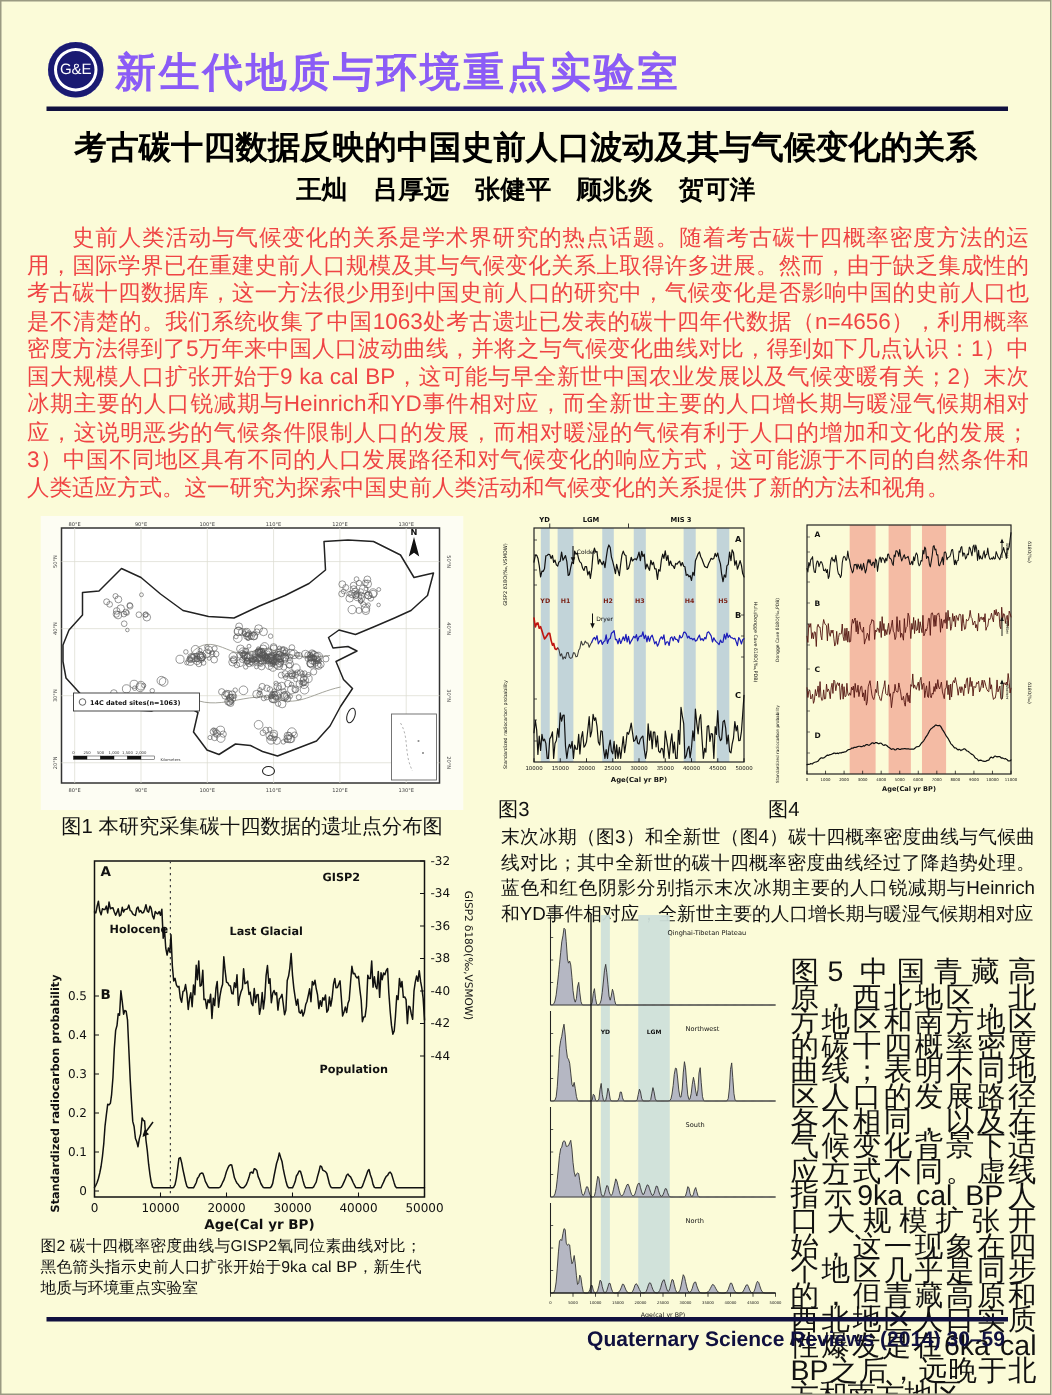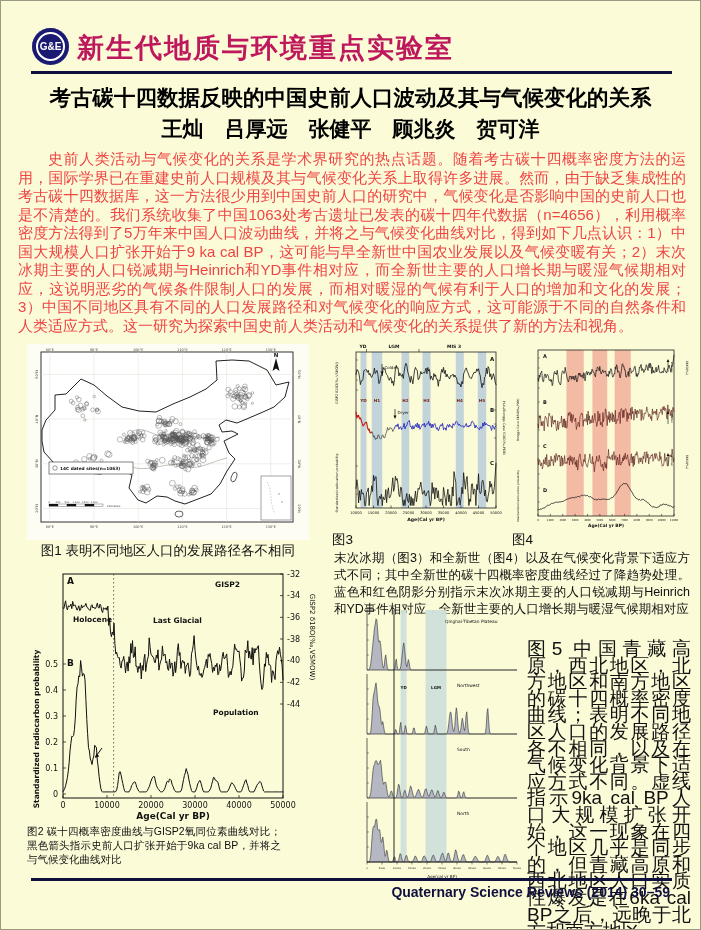--- a/index.html
+++ b/index.html
@@ -1,28 +1,28 @@
 <!DOCTYPE html>
 <html><head>
 <meta charset="utf-8">
 <style>
   *{margin:0;padding:0;box-sizing:border-box}
   html,body{width:701px;height:930px}
   body{position:relative;background:#FBFBD8;font-family:"Liberation Sans","DejaVu Sans",sans-serif;overflow:hidden;border:1px solid #9a9a82}
   .logo{position:absolute;left:31px;top:27px;width:37px;height:37px;border-radius:50%;background:#1a1a72;
         box-shadow:inset 0 0 0 4px #1a1a72, inset 0 0 0 6px #ffffff;
-        display:flex;align-items:center;justify-content:center;color:#fff;font-size:10px;font-weight:bold}
-  .labname{position:absolute;left:76px;top:29px;font-size:27px;font-weight:bold;color:#be185d;
+        display:flex;align-items:center;justify-content:center;color:#fff;font-size:10px;font-weight:normal}
+  .labname{position:absolute;left:76px;top:29px;font-size:27px;font-weight:bold;color:#8b5cf6;
            font-family:"Liberation Serif","DejaVu Serif",serif;letter-spacing:2px}
   .rule{position:absolute;left:30px;right:28px;height:3px;background:#10103f}
   #rule-top{top:70px}
   #rule-bottom{top:877px}
   .title{position:absolute;left:8px;right:8px;top:82px;text-align:center;font-size:21.5px;font-weight:bold;color:#000;
          font-family:Liberation Sans, sans-serif}
-  .authors{position:absolute;left:0;right:0;top:114px;text-align:center;font-size:21px;font-weight:600;color:#000;
+  .authors{position:absolute;left:0;right:0;top:114px;text-align:center;font-size:17px;font-weight:600;color:#000;
            font-family:"Liberation Serif","DejaVu Serif",serif}
   .abstract{position:absolute;left:17px;width:668px;top:149px;font-size:15px;line-height:18.5px;
             text-align:justify;text-indent:2em;color:#ef4444}
   .cap{position:absolute;color:#111}
   #cap1{left:26px;width:282px;top:541px;text-align:center;font-size:13.5px}
   #cap3{left:331px;width:174px;top:530px;font-size:13.5px}
   #cap4{left:511px;width:180px;top:530px;text-align:left;font-size:13.5px}
   #cap34{left:333px;width:356px;top:549px;font-size:12.5px;line-height:17px;text-align:justify}
   #cap2{left:26px;width:254px;top:823px;font-size:10.5px;line-height:14px;text-align:justify}
   #cap5{left:526px;width:164px;top:640px;font-size:19px;line-height:16.6px;text-align:justify}
@@ -516,21 +516,21 @@
     <text x="40" y="158.5" font-size="2.5" fill="#333" text-anchor="middle" font-family="&quot;DejaVu Sans&quot;,sans-serif" font-weight="normal">500</text>
     <text x="49" y="158.5" font-size="2.5" fill="#333" text-anchor="middle" font-family="&quot;DejaVu Sans&quot;,sans-serif" font-weight="normal">1,000</text>
     <text x="58" y="158.5" font-size="2.5" fill="#333" text-anchor="middle" font-family="&quot;DejaVu Sans&quot;,sans-serif" font-weight="normal">1,500</text>
     <text x="67" y="158.5" font-size="2.5" fill="#333" text-anchor="middle" font-family="&quot;DejaVu Sans&quot;,sans-serif" font-weight="normal">2,000</text>
     <text x="80" y="163" font-size="2.5" fill="#333" text-anchor="start" font-family="&quot;DejaVu Sans&quot;,sans-serif" font-weight="normal">Kilometers</text>
     <rect x="234" y="132" width="30" height="44" fill="#fff" stroke="#666" stroke-width="0.6"></rect>
     <path d="M240 138C246 148 242 158 248 170" stroke="#999" stroke-width="0.5" fill="none" stroke-dasharray="1.5,1.5"></path>
     <circle cx="252" cy="150" r="0.7" fill="#888"></circle>
     <circle cx="255" cy="158" r="0.7" fill="#888"></circle>
   </svg>
-<div class="cap" id="cap1">图1  表明不同地区人口的发展路径各不相同</div>
+<div class="cap" id="cap1">图1  本研究采集碳十四数据的遗址点分布图</div>
 
 <svg id="fig3svg" width="174" height="192" viewBox="0 0 174 192">
     <rect x="28.55" y="14" width="5.949999999999999" height="156" fill="#b7cdd9" opacity="0.85"></rect>
     <rect x="39.75" y="14" width="10.5" height="156" fill="#b7cdd9" opacity="0.85"></rect>
     <rect x="69.5" y="14" width="7.700000000000003" height="156" fill="#b7cdd9" opacity="0.85"></rect>
     <rect x="90.5" y="14" width="8.049999999999997" height="156" fill="#b7cdd9" opacity="0.85"></rect>
     <rect x="123.75" y="14" width="8.050000000000011" height="156" fill="#b7cdd9" opacity="0.85"></rect>
     <rect x="145.8" y="14" width="8.399999999999977" height="156" fill="#b7cdd9" opacity="0.85"></rect>
     <rect x="24" y="14" width="140" height="156" fill="none" stroke="#222" stroke-width="0.8"></rect>
     <line x1="34.5" y1="14" x2="34.5" y2="11" stroke="#222" stroke-width="0.6"></line>
@@ -652,21 +652,21 @@
     <line x1="26" y1="78" x2="28" y2="78" stroke="#222" stroke-width="0.4"></line>
     <line x1="26" y1="92" x2="28" y2="92" stroke="#222" stroke-width="0.4"></line>
     <line x1="26" y1="108" x2="28" y2="108" stroke="#222" stroke-width="0.4"></line>
     <line x1="26" y1="122" x2="28" y2="122" stroke="#222" stroke-width="0.4"></line>
     <line x1="26" y1="136" x2="28" y2="136" stroke="#222" stroke-width="0.4"></line>
     <line x1="26" y1="150" x2="28" y2="150" stroke="#222" stroke-width="0.4"></line>
     <line x1="26" y1="164" x2="28" y2="164" stroke="#222" stroke-width="0.4"></line>
   </svg>
 <div class="cap" id="cap4">图4</div>
 
-<div class="cap" id="cap34">末次冰期（图3）和全新世（图4）以及在气候变化背景下适应方式不同；其中全新世的碳十四概率密度曲线经过了降趋势处理。蓝色和红色阴影分别指示末次冰期主要的人口锐减期与Heinrich和YD事件相对应，全新世主要的人口增长期与暖湿气候期相对应</div>
+<div class="cap" id="cap34">末次冰期（图3）和全新世（图4）碳十四概率密度曲线与气候曲线对比；其中全新世的碳十四概率密度曲线经过了降趋势处理。蓝色和红色阴影分别指示末次冰期主要的人口锐减期与Heinrich和YD事件相对应，全新世主要的人口增长期与暖湿气候期相对应</div>
 
 <svg id="fig2svg" width="290" height="254" viewBox="0 0 290 254">
     <rect x="36" y="7" width="220" height="224" fill="none" stroke="#111" stroke-width="1"></rect>
     <line x1="256" y1="7" x2="253" y2="7" stroke="#111" stroke-width="0.7"></line>
     <text x="260" y="9.6" font-size="8" fill="#111" text-anchor="start" font-family="&quot;DejaVu Sans&quot;,sans-serif" font-weight="normal">-32</text>
     <line x1="256" y1="28.67" x2="253" y2="28.67" stroke="#111" stroke-width="0.7"></line>
     <text x="260" y="31.270000000000003" font-size="8" fill="#111" text-anchor="start" font-family="&quot;DejaVu Sans&quot;,sans-serif" font-weight="normal">-34</text>
     <line x1="256" y1="50.34" x2="253" y2="50.34" stroke="#111" stroke-width="0.7"></line>
     <text x="260" y="52.940000000000005" font-size="8" fill="#111" text-anchor="start" font-family="&quot;DejaVu Sans&quot;,sans-serif" font-weight="normal">-36</text>
     <line x1="256" y1="72.01" x2="253" y2="72.01" stroke="#111" stroke-width="0.7"></line>
@@ -709,21 +709,21 @@
     <path d="M36.0 224.6L36.9 223.2L37.8 221.2L38.6 218.7L39.5 215.0L40.4 210.5L41.3 203.9L42.2 195.2L43.0 183.9L43.9 176.3L44.8 169.2L45.7 169.6L46.6 168.5L47.4 162.7L48.3 151.3L49.2 132.2L50.1 119.9L51.0 116.7L51.8 108.8L52.7 109.8L53.6 93.5L54.5 100.7L55.4 109.1L56.2 106.7L57.1 107.1L58.0 112.9L58.9 132.7L59.8 152.6L60.6 166.6L61.5 180.6L62.4 184.0L63.3 192.0L64.2 194.2L65.0 197.5L65.9 192.1L66.8 188.9L67.7 178.3L68.6 180.0L69.4 180.3L70.3 193.0L71.2 200.1L72.1 209.3L73.0 216.2L73.8 221.2L74.7 224.3L75.6 224.9L76.5 224.9L77.4 224.9L78.2 224.9L79.1 224.9L80.0 224.9L80.9 224.9L81.8 224.9L82.6 224.9L83.5 224.9L84.4 224.9L85.3 224.9L86.2 224.9L87.0 224.9L87.9 224.9L88.8 224.5L89.7 222.7L90.6 218.4L91.4 212.3L92.3 205.2L93.2 204.7L94.1 208.1L95.0 212.9L95.8 216.5L96.7 220.7L97.6 223.9L98.5 224.9L99.4 224.9L100.2 224.9L101.1 224.9L102.0 224.9L102.9 223.3L103.8 221.5L104.6 218.7L105.5 217.4L106.4 215.6L107.3 215.0L108.2 215.1L109.0 217.4L109.9 220.6L110.8 222.3L111.7 224.1L112.6 224.9L113.4 224.9L114.3 224.9L115.2 224.9L116.1 224.9L117.0 224.9L117.8 224.9L118.7 224.9L119.6 224.6L120.5 223.3L121.4 221.3L122.2 219.8L123.1 217.1L124.0 214.0L124.9 211.8L125.8 210.1L126.6 209.5L127.5 209.7L128.4 214.0L129.3 218.2L130.2 220.2L131.0 221.8L131.9 222.7L132.8 224.1L133.7 224.8L134.6 224.9L135.4 224.9L136.3 223.9L137.2 222.7L138.1 220.5L139.0 217.9L139.8 214.8L140.7 214.4L141.6 215.2L142.5 212.1L143.4 212.5L144.2 213.3L145.1 217.4L146.0 219.4L146.9 222.0L147.8 223.5L148.6 224.7L149.5 224.9L150.4 224.9L151.3 224.9L152.2 224.9L153.0 224.9L153.9 224.1L154.8 221.9L155.7 217.0L156.6 212.5L157.4 208.5L158.3 205.9L159.2 201.6L160.1 204.6L161.0 207.3L161.8 212.1L162.7 216.4L163.6 220.3L164.5 223.5L165.4 224.9L166.2 224.9L167.1 224.9L168.0 224.9L168.9 223.0L169.8 220.7L170.6 217.0L171.5 215.7L172.4 213.7L173.3 213.8L174.2 216.8L175.0 220.1L175.9 223.2L176.8 224.9L177.7 224.9L178.6 224.9L179.4 224.9L180.3 224.9L181.2 224.9L182.1 224.2L183.0 222.5L183.8 221.1L184.7 217.3L185.6 214.2L186.5 210.3L187.4 210.8L188.2 213.1L189.1 213.6L190.0 214.1L190.9 215.3L191.8 218.8L192.6 222.2L193.5 224.3L194.4 224.9L195.3 224.9L196.2 224.9L197.0 224.9L197.9 224.9L198.8 224.9L199.7 224.9L200.6 224.4L201.4 223.1L202.3 221.1L203.2 219.0L204.1 216.5L205.0 215.7L205.8 216.9L206.7 217.6L207.6 219.4L208.5 221.5L209.4 223.2L210.2 224.7L211.1 224.9L212.0 224.9L212.9 224.9L213.8 224.9L214.6 223.8L215.5 221.4L216.4 218.8L217.3 216.3L218.2 213.7L219.0 212.7L219.9 216.2L220.8 218.6L221.7 222.6L222.6 224.6L223.4 224.9L224.3 224.9L225.2 224.9L226.1 224.9L227.0 224.8L227.8 223.0L228.7 221.1L229.6 218.9L230.5 217.2L231.4 216.6L232.2 215.1L233.1 214.4L234.0 215.6L234.9 218.6L235.8 221.6L236.6 224.0L237.5 224.9L238.4 224.9L239.3 224.9L240.2 224.9L241.0 224.9L241.9 224.9L242.8 224.9L243.7 224.9L244.6 224.9L245.4 224.9L246.3 224.9L247.2 224.9L248.1 224.9L249.0 224.9L249.8 224.9L250.7 224.9L251.6 224.9L252.5 224.9L253.4 224.9L254.2 224.9L255.1 224.9L256.0 224.9" stroke="#111" stroke-width="1" fill="none" stroke-linejoin="round" stroke-linecap="round"></path>
     <line x1="75" y1="181" x2="68.5" y2="190" stroke="#111" stroke-width="1"></line>
     <path d="M68 191l1.2-4.6 3.2 2.8z" fill="#111"></path>
     <text x="40" y="17" font-size="9" fill="#111" text-anchor="start" font-family="&quot;DejaVu Sans&quot;,sans-serif" font-weight="bold">A</text>
     <text x="40" y="99" font-size="9" fill="#111" text-anchor="start" font-family="&quot;DejaVu Sans&quot;,sans-serif" font-weight="bold">B</text>
     <text x="46" y="55" font-size="7.5" fill="#111" text-anchor="start" font-family="&quot;DejaVu Sans&quot;,sans-serif" font-weight="bold">Holocene</text>
     <text x="126" y="56" font-size="7.5" fill="#111" text-anchor="start" font-family="&quot;DejaVu Sans&quot;,sans-serif" font-weight="bold">Last Glacial</text>
     <text x="188" y="20" font-size="7.5" fill="#111" text-anchor="start" font-family="&quot;DejaVu Sans&quot;,sans-serif" font-weight="bold">GISP2</text>
     <text x="186" y="148" font-size="7.5" fill="#111" text-anchor="start" font-family="&quot;DejaVu Sans&quot;,sans-serif" font-weight="bold">Population</text>
   </svg>
-<div class="cap" id="cap2">图2  碳十四概率密度曲线与GISP2氧同位素曲线对比；黑色箭头指示史前人口扩张开始于9ka cal BP，并将之与气候变化曲线对比</div>
+<div class="cap" id="cap2">图2  碳十四概率密度曲线与GISP2氧同位素曲线对比；黑色箭头指示史前人口扩张开始于9ka cal BP，新生代地质与环境重点实验室</div>
 
 <svg id="fig5svg" width="168" height="293" viewBox="0 0 168 293">
     <rect x="43.6" y="12" width="6" height="252" fill="#cfe0da" opacity="0.95"></rect>
     <rect x="68.5" y="12" width="21" height="252" fill="#cfe0da" opacity="0.95"></rect>
     <path d="M10 72L10.0 72.0L10.8 71.9L11.5 71.8L12.3 71.1L13.0 69.3L13.8 65.2L14.5 59.1L15.3 51.9L16.0 44.8L16.8 36.9L17.5 29.9L18.3 25.9L19.0 20.8L19.8 21.6L20.5 29.8L21.3 41.3L22.0 44.1L22.8 42.7L23.5 45.3L24.3 53.6L25.0 62.3L25.8 68.0L26.5 70.1L27.3 67.6L28.0 60.0L28.8 56.9L29.5 63.5L30.3 69.7L31.0 71.7L31.8 72.0L32.5 72.0L33.3 72.0L34.0 72.0L34.8 72.0L35.5 72.0L36.3 72.0L37.0 71.9L37.8 70.5L38.5 64.3L39.3 61.1L40.0 67.5L40.8 71.5L41.5 72.0L42.3 71.8L43.0 71.1L43.8 68.6L44.5 63.6L45.3 56.0L46.0 48.8L46.8 44.9L47.5 50.3L48.3 58.2L49.0 66.1L49.8 68.8L50.5 66.0L51.3 61.5L52.0 63.8L52.8 69.1L53.5 71.6L54.3 72.0L55.0 72.0L55.8 72.0L56.5 72.0L57.3 72.0L58.0 72.0L58.8 72.0L59.5 72.0L60.3 72.0L61.0 72.0L61.8 72.0L62.5 72.0L63.3 72.0L64.0 72.0L64.8 72.0L65.5 72.0L66.3 72.0L67.0 72.0L67.8 72.0L68.5 72.0L69.3 72.0L70.0 72.0L70.8 72.0L71.5 72.0L72.3 72.0L73.0 72.0L73.8 72.0L74.5 72.0L75.3 72.0L76.0 72.0L76.8 72.0L77.5 72.0L78.3 72.0L79.0 72.0L79.8 72.0L80.5 72.0L81.3 72.0L82.0 72.0L82.8 72.0L83.5 72.0L84.3 72.0L85.0 72.0L85.8 72.0L86.5 72.0L87.3 72.0L88.0 72.0L88.8 72.0L89.5 72.0L90.3 72.0L91.0 72.0L91.8 72.0L92.5 72.0L93.3 72.0L94.0 72.0L94.8 72.0L95.5 72.0L96.3 72.0L97.0 72.0L97.8 72.0L98.5 72.0L99.3 72.0L100.0 72.0L100.8 72.0L101.5 72.0L102.3 72.0L103.0 72.0L103.8 72.0L104.5 72.0L105.3 72.0L106.0 72.0L106.8 72.0L107.5 72.0L108.3 72.0L109.0 72.0L109.8 72.0L110.5 72.0L111.3 72.0L112.0 72.0L112.8 72.0L113.5 72.0L114.3 72.0L115.0 72.0L115.8 72.0L116.5 72.0L117.3 72.0L118.0 72.0L118.8 72.0L119.5 72.0L120.3 72.0L121.0 72.0L121.8 72.0L122.5 72.0L123.3 72.0L124.0 72.0L124.8 72.0L125.5 72.0L126.3 72.0L127.0 72.0L127.8 72.0L128.5 72.0L129.3 72.0L130.0 72.0L130.8 72.0L131.5 72.0L132.3 72.0L133.0 72.0L133.8 72.0L134.5 72.0L135.3 72.0L136.0 72.0L136.8 72.0L137.5 72.0L138.3 72.0L139.0 72.0L139.8 72.0L140.5 72.0L141.3 72.0L142.0 72.0L142.8 72.0L143.5 72.0L144.3 72.0L145.0 72.0L145.8 72.0L146.5 72.0L147.3 72.0L148.0 72.0L148.8 72.0L149.5 72.0L150.3 72.0L151.0 72.0L151.8 72.0L152.5 72.0L153.3 72.0L154.0 72.0L154.8 72.0L155.5 72.0L156.3 72.0L157.0 72.0L157.8 72.0L158.5 72.0L159.3 72.0L160.0 72.0L160 72Z" fill="#b5b7c3" stroke="#333" stroke-width="0.6" stroke-linejoin="round"></path>
     <line x1="10" y1="12" x2="10" y2="72" stroke="#222" stroke-width="0.7"></line>
     <line x1="10" y1="57" x2="11.8" y2="57" stroke="#222" stroke-width="0.5"></line>
     <line x1="10" y1="42" x2="11.8" y2="42" stroke="#222" stroke-width="0.5"></line>
     <line x1="10" y1="27" x2="11.8" y2="27" stroke="#222" stroke-width="0.5"></line>
     <line x1="10" y1="72" x2="160" y2="72" stroke="#777" stroke-width="0.4"></line>

